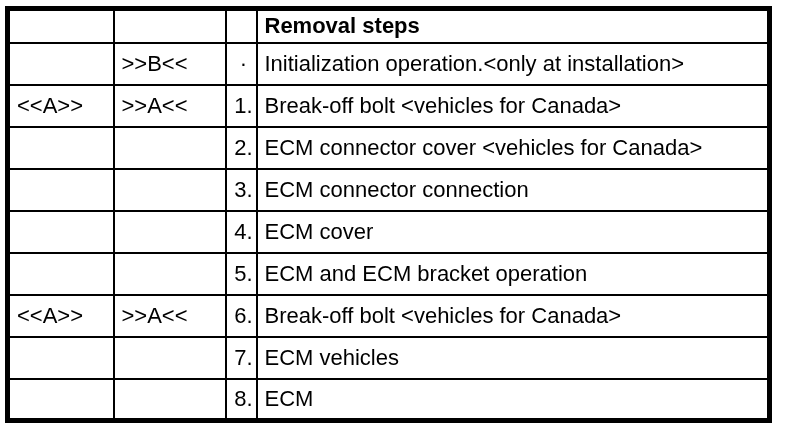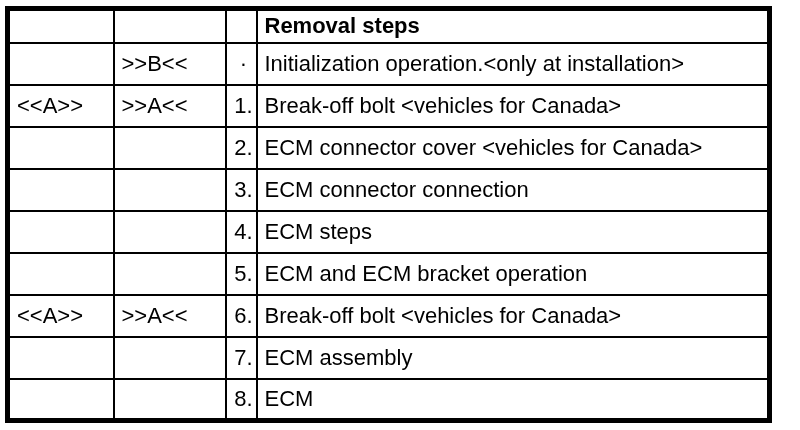--- a/index.html
+++ b/index.html
@@ -85,42 +85,42 @@
       <td></td>
       <td></td>
       <td class="num">3.</td>
       <td>ECM connector connection</td>
     </tr>
 
     <tr class="row">
       <td></td>
       <td></td>
       <td class="num">4.</td>
-      <td>ECM steps</td>
+      <td>ECM cover</td>
     </tr>
 
     <tr class="row">
       <td></td>
       <td></td>
       <td class="num">5.</td>
       <td>ECM and ECM bracket operation</td>
     </tr>
 
     <tr class="row">
       <td>&lt;&lt;A&gt;&gt;</td>
       <td>&gt;&gt;A&lt;&lt;</td>
       <td class="num">6.</td>
       <td>Break-off bolt &lt;vehicles for Canada&gt;</td>
     </tr>
 
     <tr class="row">
       <td></td>
       <td></td>
       <td class="num">7.</td>
-      <td>ECM assembly</td>
+      <td>ECM vehicles</td>
     </tr>
 
     <tr class="row">
       <td></td>
       <td></td>
       <td class="num">8.</td>
       <td>ECM</td>
     </tr>
   </tbody>
 </table>

